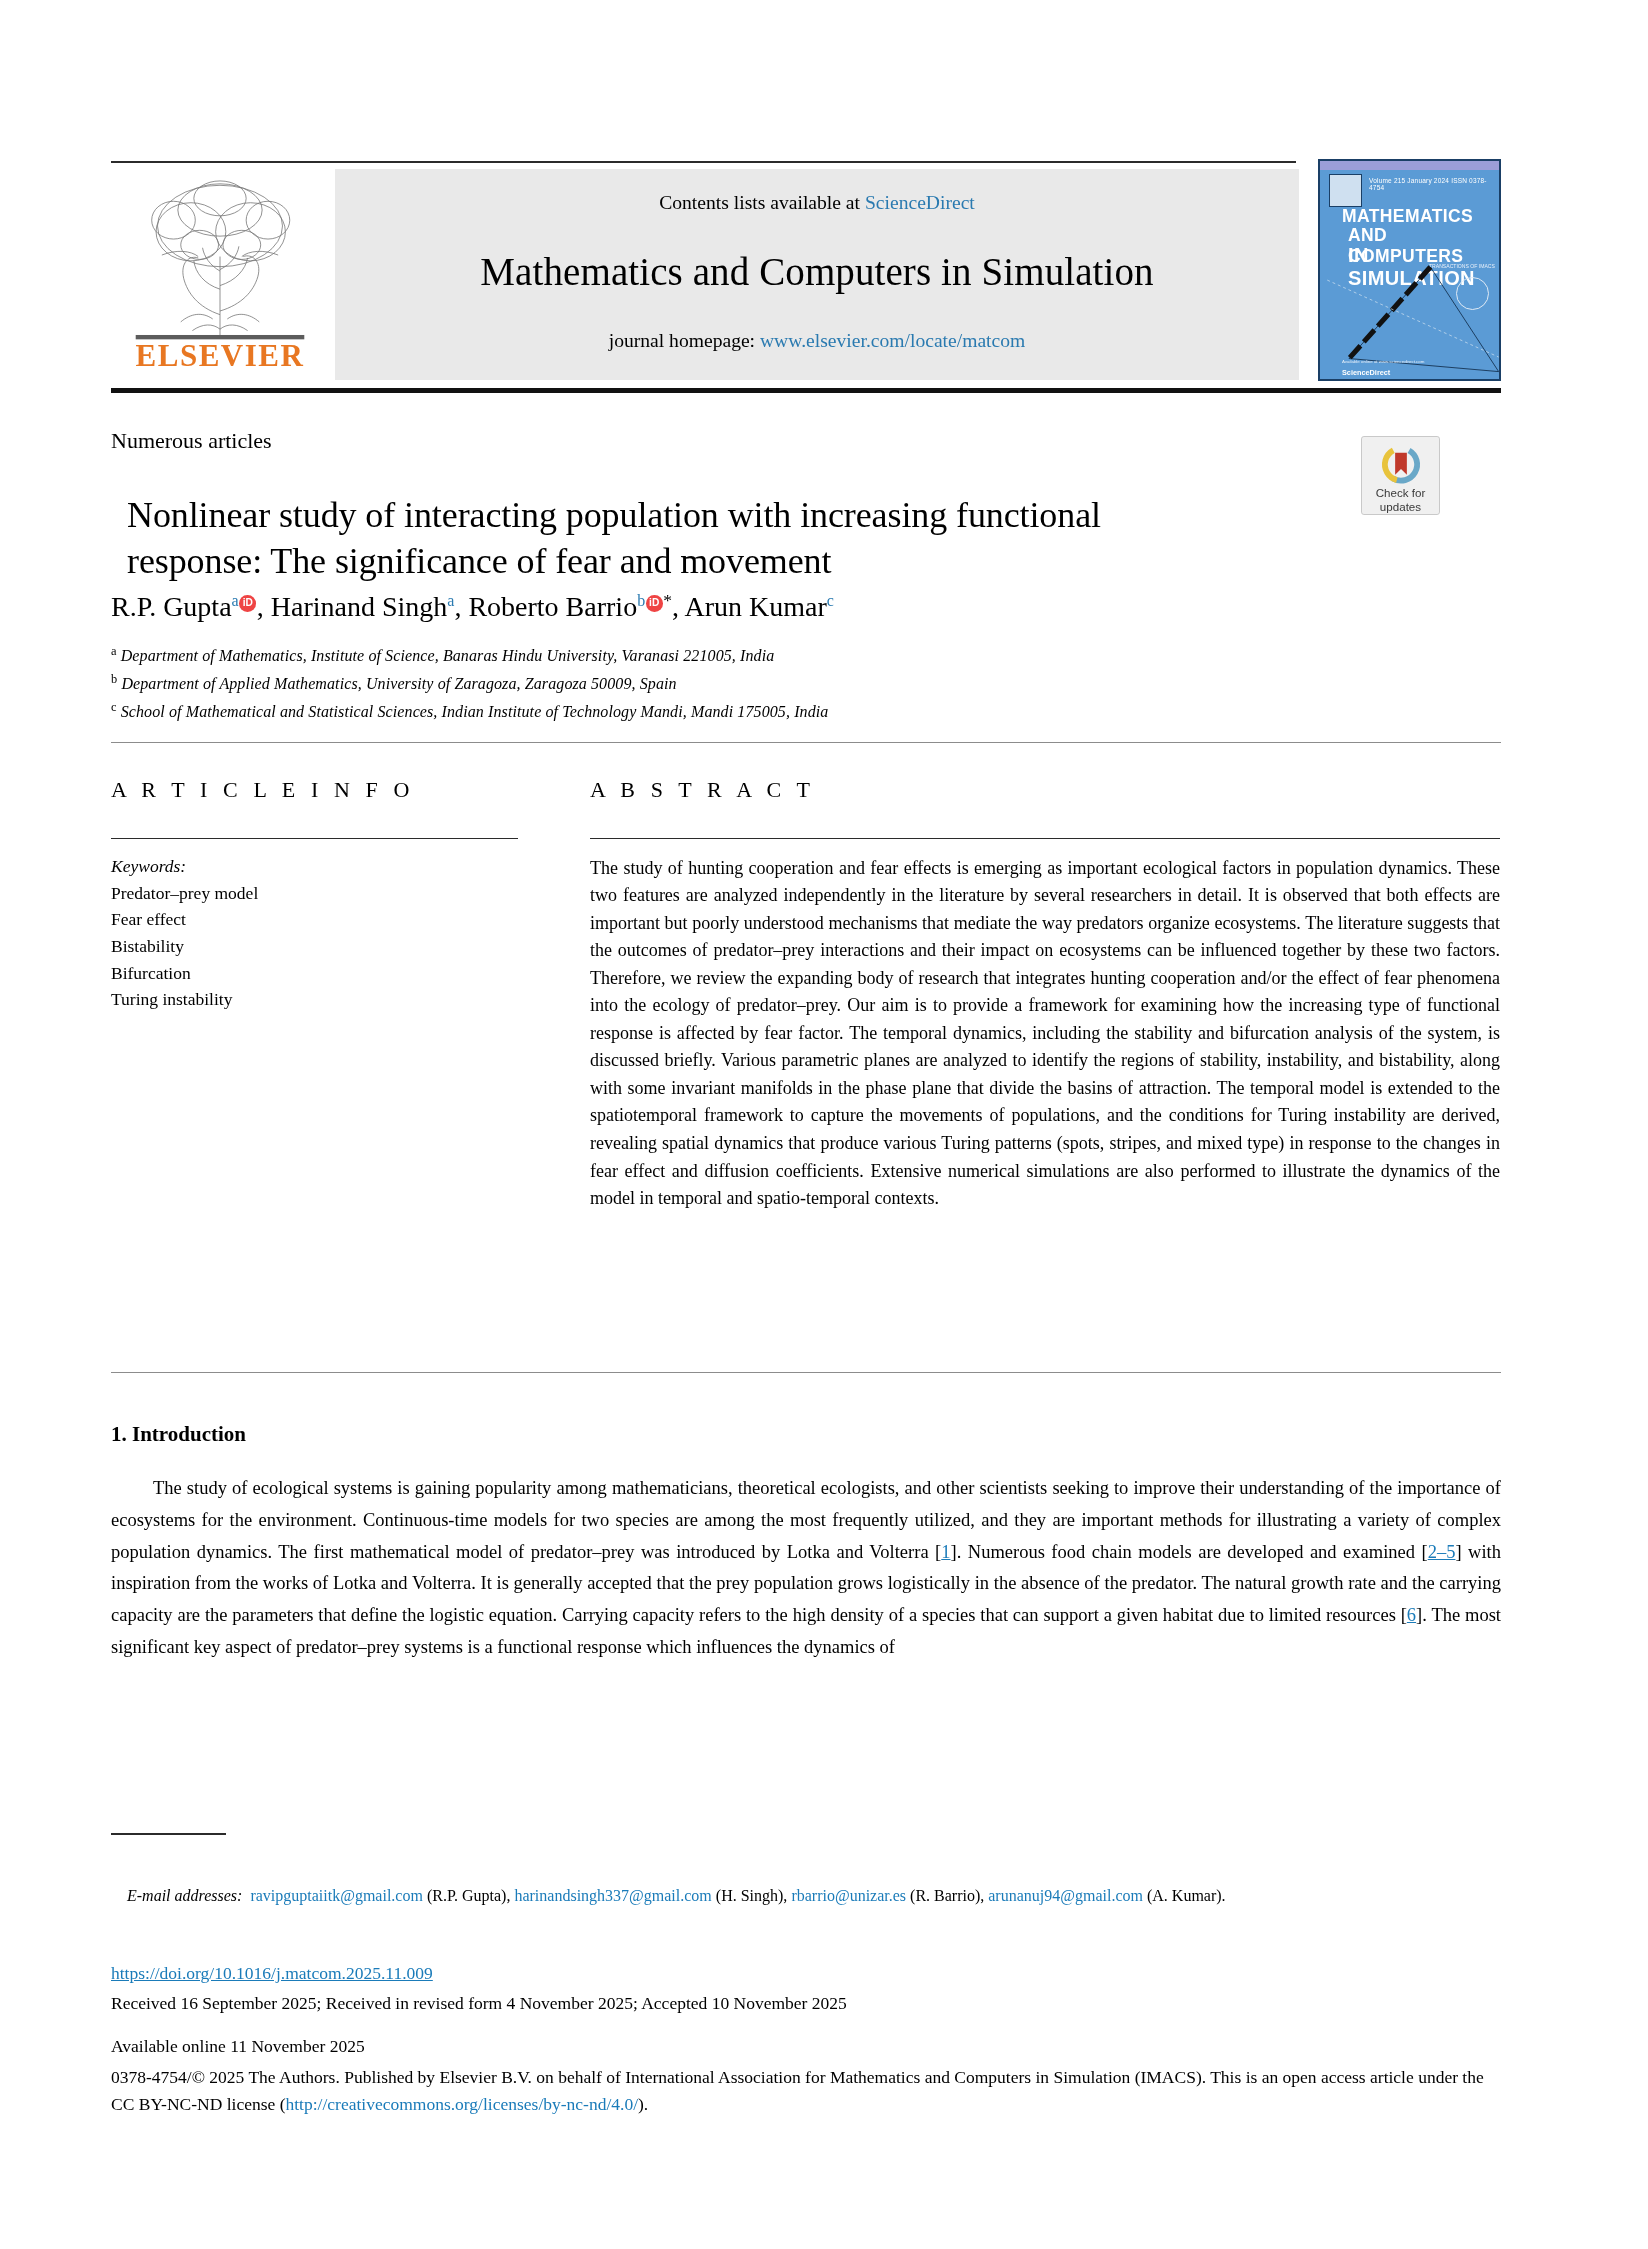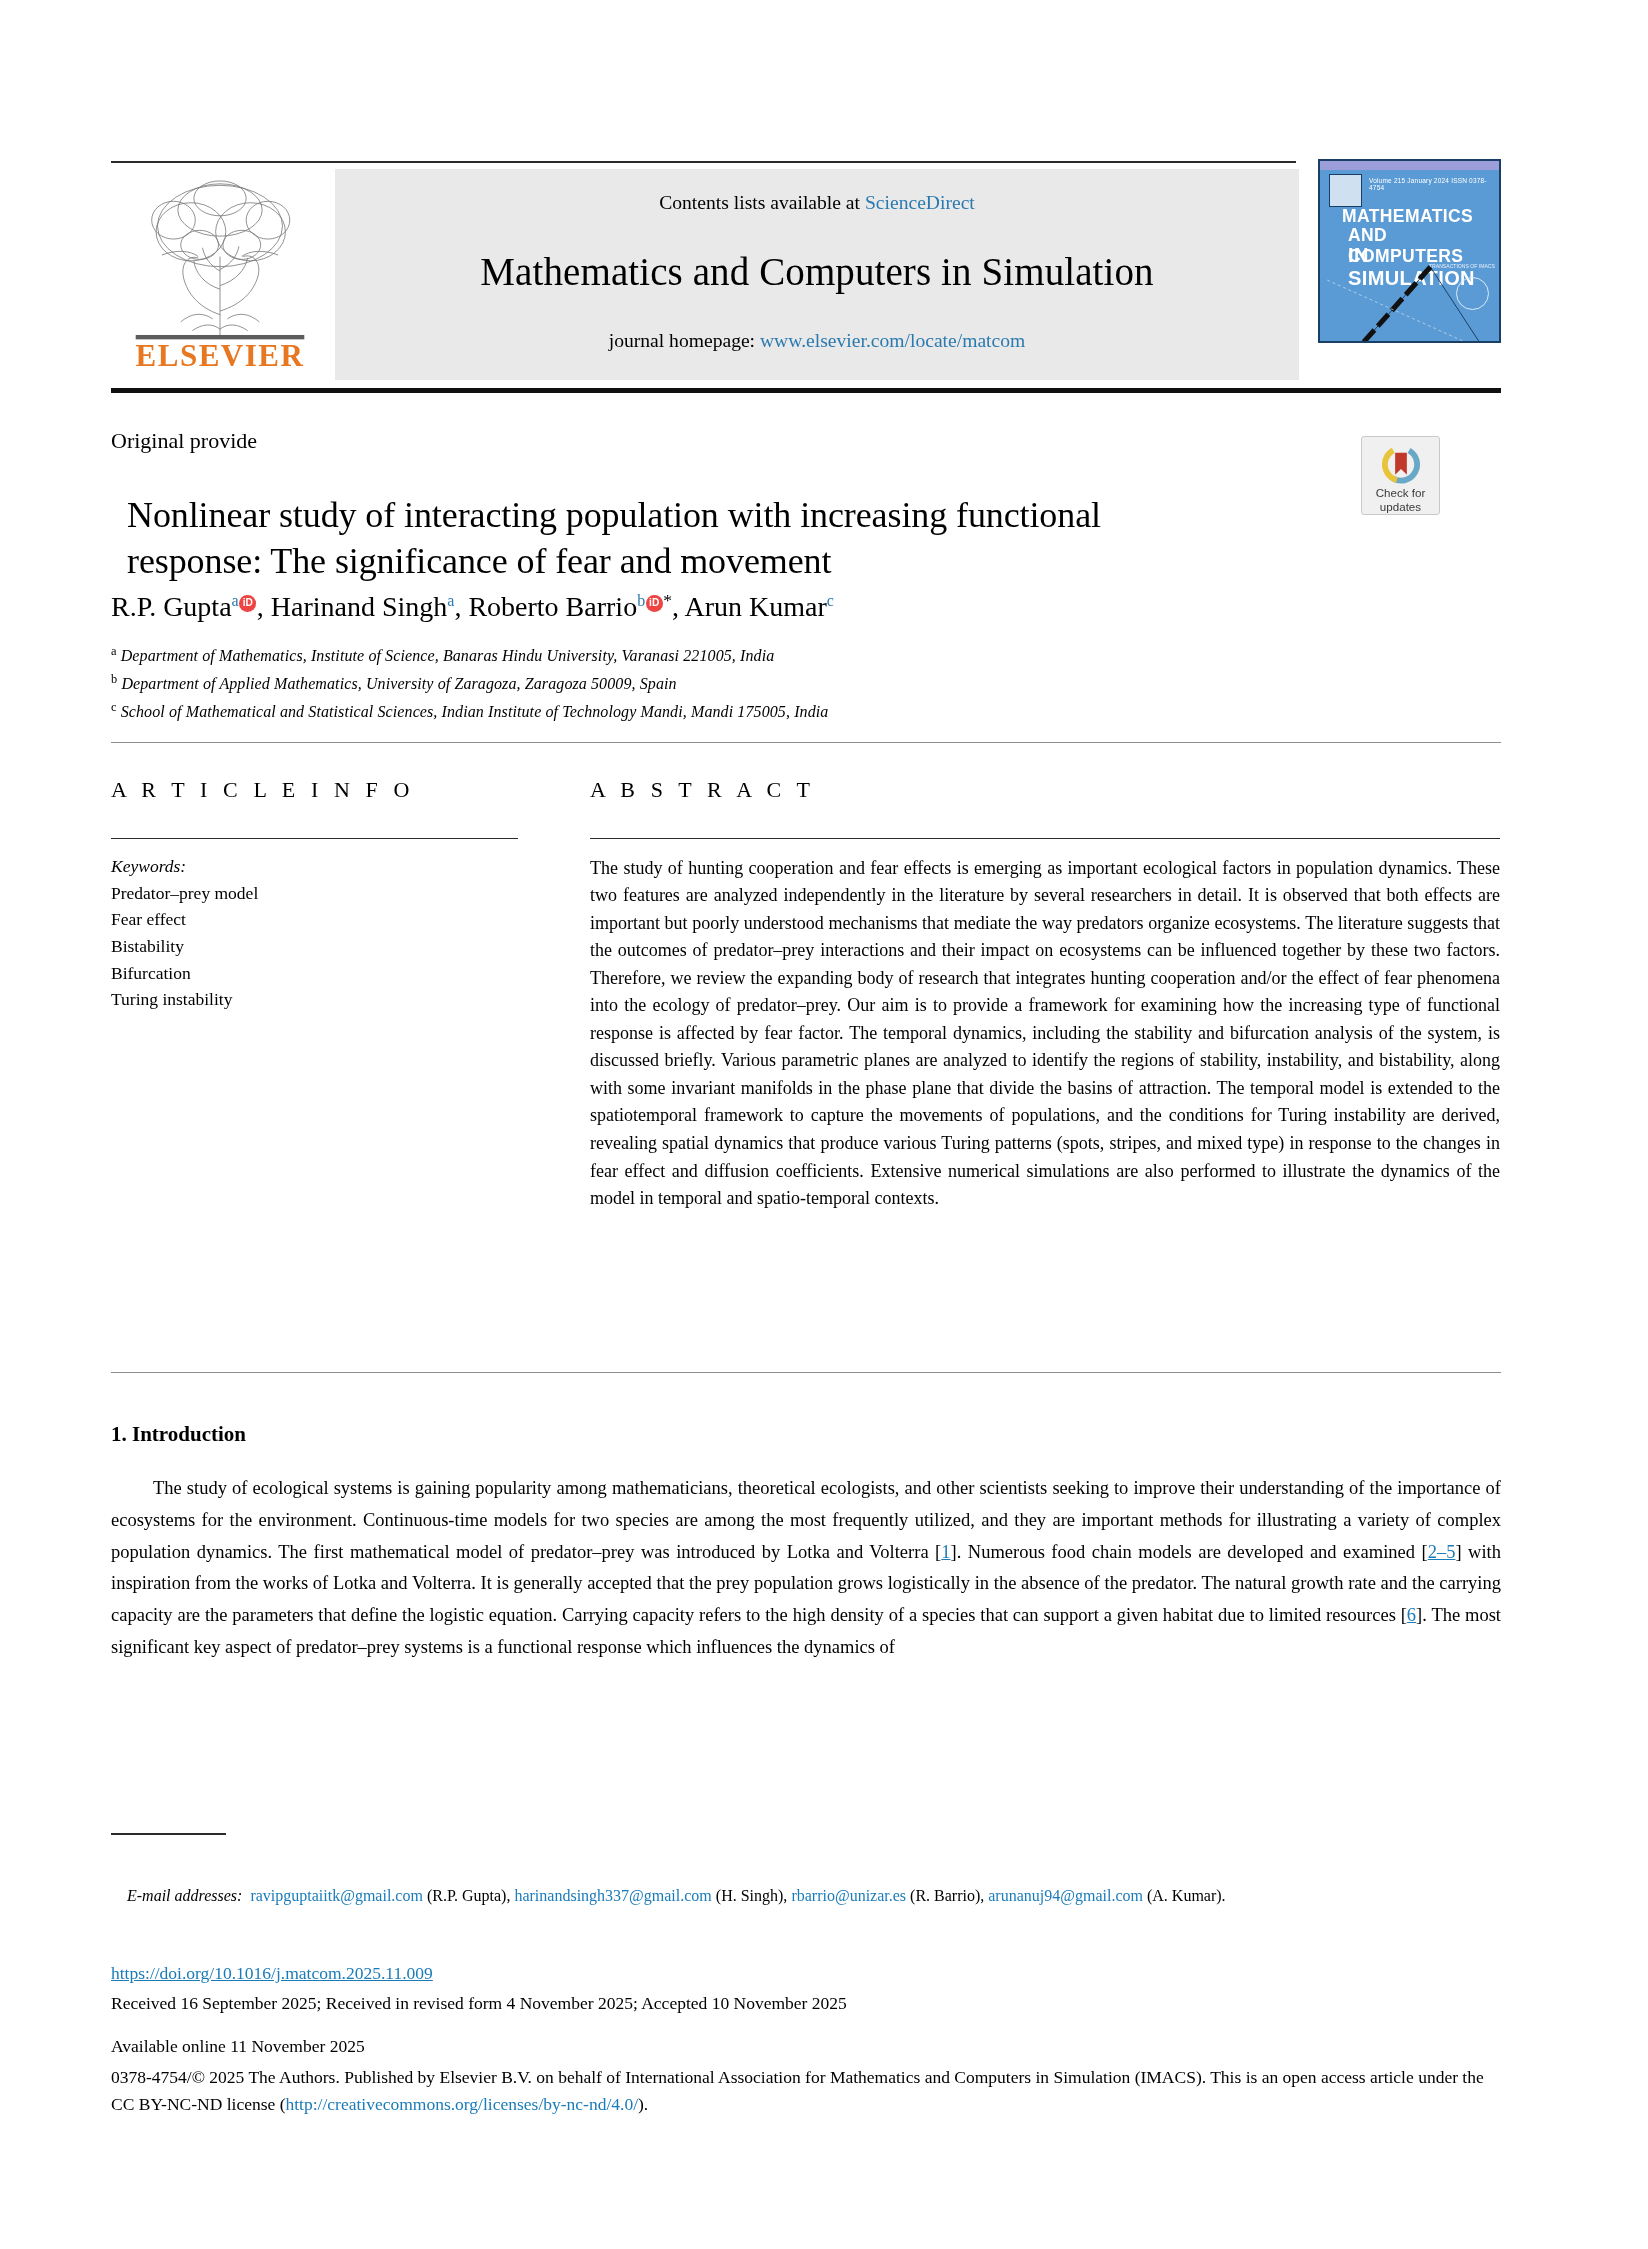--- a/index.html
+++ b/index.html
@@ -44,21 +44,21 @@
     position: absolute; left: 0; top: 80px; width: 100%; text-align: center;
     font-size: 39px; letter-spacing: 0.1px;
   }
   .banner-line3 {
     position: absolute; left: 0; top: 161px; width: 100%; text-align: center; font-size: 19.6px;
   }
   .lnk { color: #2a7ab0; text-decoration: none; }
   .lnk2 { color: #1a7bb9; text-decoration: none; }
 
   .cover {
-    position: absolute; left: 1318px; top: 159px; width: 183px; height: 184px;
+    position: absolute; left: 1318px; top: 159px; width: 183px; height: 222px;
     background: #5b9bd5; border: 2.2px solid #1a3f66; overflow: hidden;
   }
   .cover-topbar { position:absolute; left:0; top:0; width:100%; height:8.7px; background:#9b9ed8;}
   .cover-els { position:absolute; left:8.7px; top:13px; width:33px; height:33px; background:#cfe0f0; border:0.7px solid #1a3f66;}
   .cover-volinfo { position:absolute; left:49px; top:16px; font-size:6.5px; color:#ffffff; font-family:"Liberation Sans",sans-serif; letter-spacing:0.2px;}
   .cover-t1 { position:absolute; left:22px; top:45px; font-size:17.5px; color:#fff; font-family:"Liberation Sans",sans-serif; font-weight:700; letter-spacing:0.4px;}
   .cover-t2 { position:absolute; left:28px; top:64px; font-size:17.5px; color:#fff; font-family:"Liberation Sans",sans-serif; font-weight:700; letter-spacing:0.4px;}
   .cover-t3 { position:absolute; left:28px; top:83px; font-size:20px; color:#fff; font-family:"Liberation Sans",sans-serif; font-weight:700; letter-spacing:0.4px;}
   .cover-trans { position:absolute; left:109px; top:102px; font-size:5.1px; color:#e8f0fa; font-family:"Liberation Sans",sans-serif;}
   .cover-sd { position:absolute; left:22px; top:207px; font-size:7.3px; color:#fff; font-weight:700; font-family:"Liberation Sans",sans-serif;}
@@ -231,21 +231,21 @@
       <path d="M152 26 L40 152" stroke="#111" stroke-width="7" stroke-dasharray="22 7"></path>
       <path d="M10 44 L246 150" stroke="#cfe0f0" stroke-width="1" stroke-dasharray="4 4"></path>
     </svg>
     <div class="cover-imacs"></div>
     <div class="cover-avail">Available online at www.sciencedirect.com</div>
     <div class="cover-sd">ScienceDirect</div>
   </div>
 
   <div class="rule-thick"></div>
 
-  <div class="article-type">Original provide</div>
+  <div class="article-type">Numerous articles</div>
 
   <div class="check-badge">
     <svg class="check-ring" viewBox="0 0 56 56">
       <circle cx="28" cy="28" r="22" fill="none" stroke="#6aa8c8" stroke-width="8" stroke-dasharray="69 69" transform="rotate(-60 28 28)"></circle>
       <circle cx="28" cy="28" r="22" fill="none" stroke="#e8c33c" stroke-width="8" stroke-dasharray="52 86" transform="rotate(105 28 28)"></circle>
       <path d="M20 12 L36 12 L36 42 L28 34 L20 42 Z" fill="#c0392b"></path>
     </svg>
     <div class="check-txt1">Check for</div>
     <div class="check-txt2">updates</div>
   </div>

